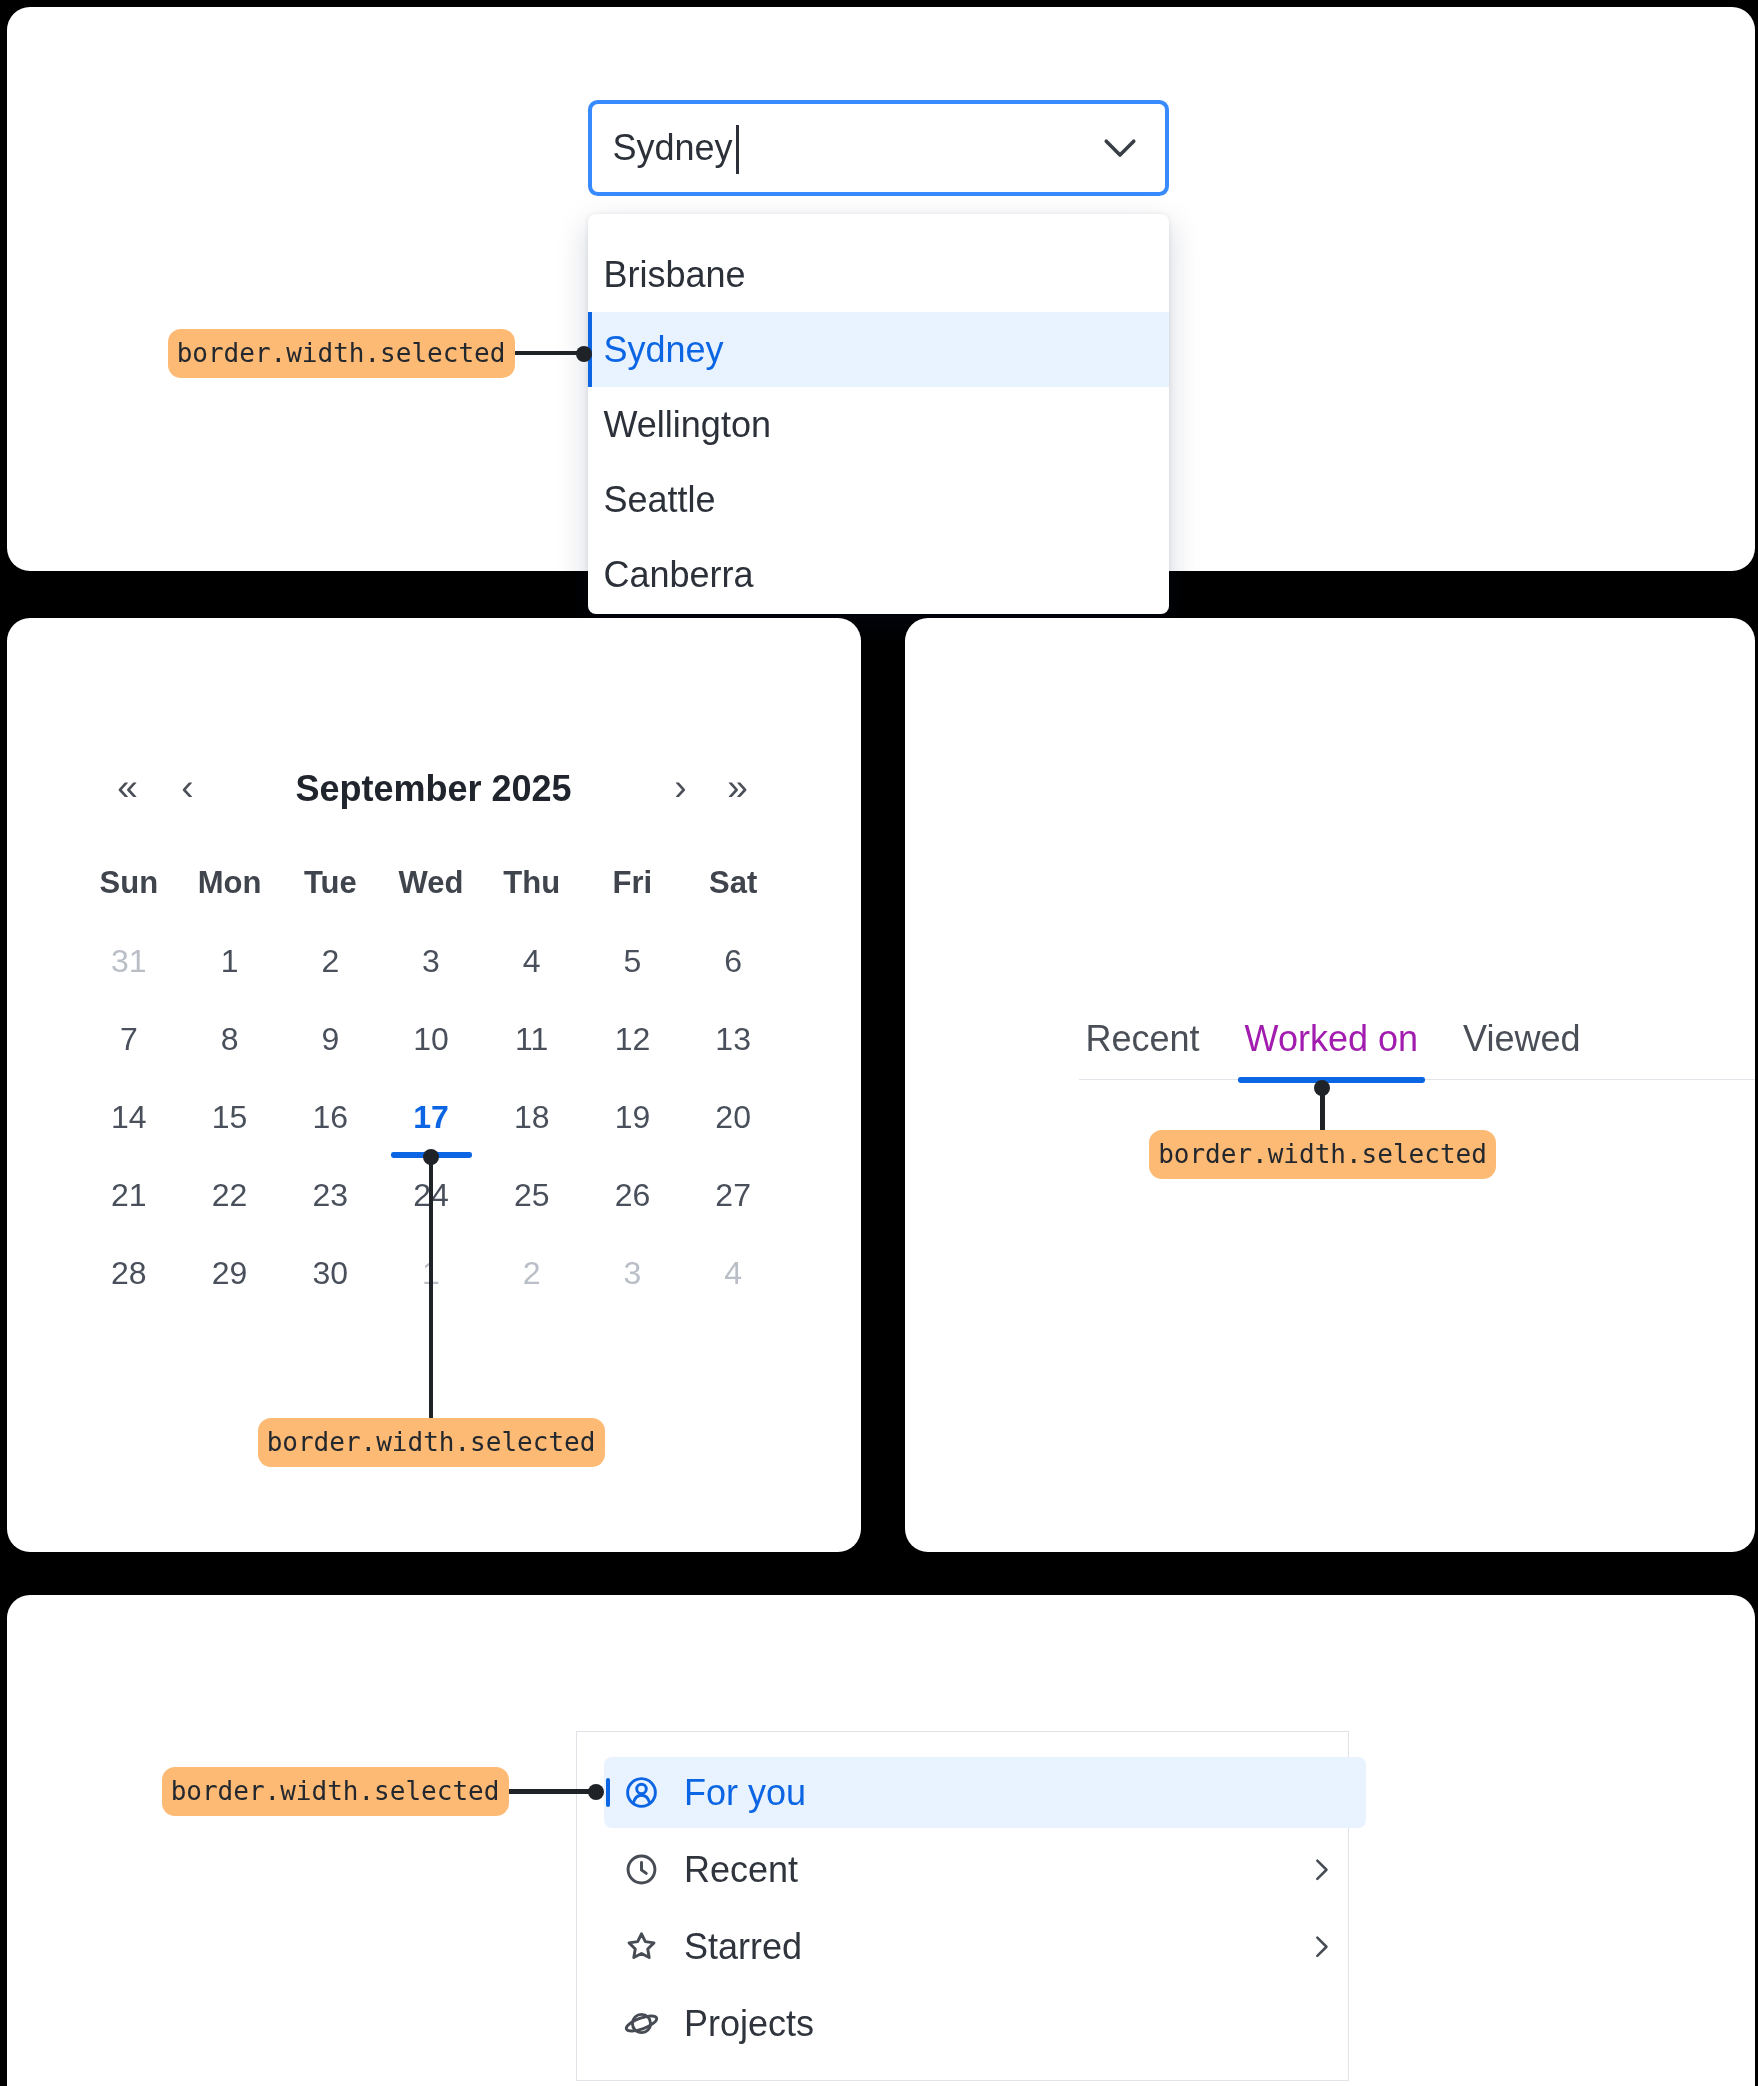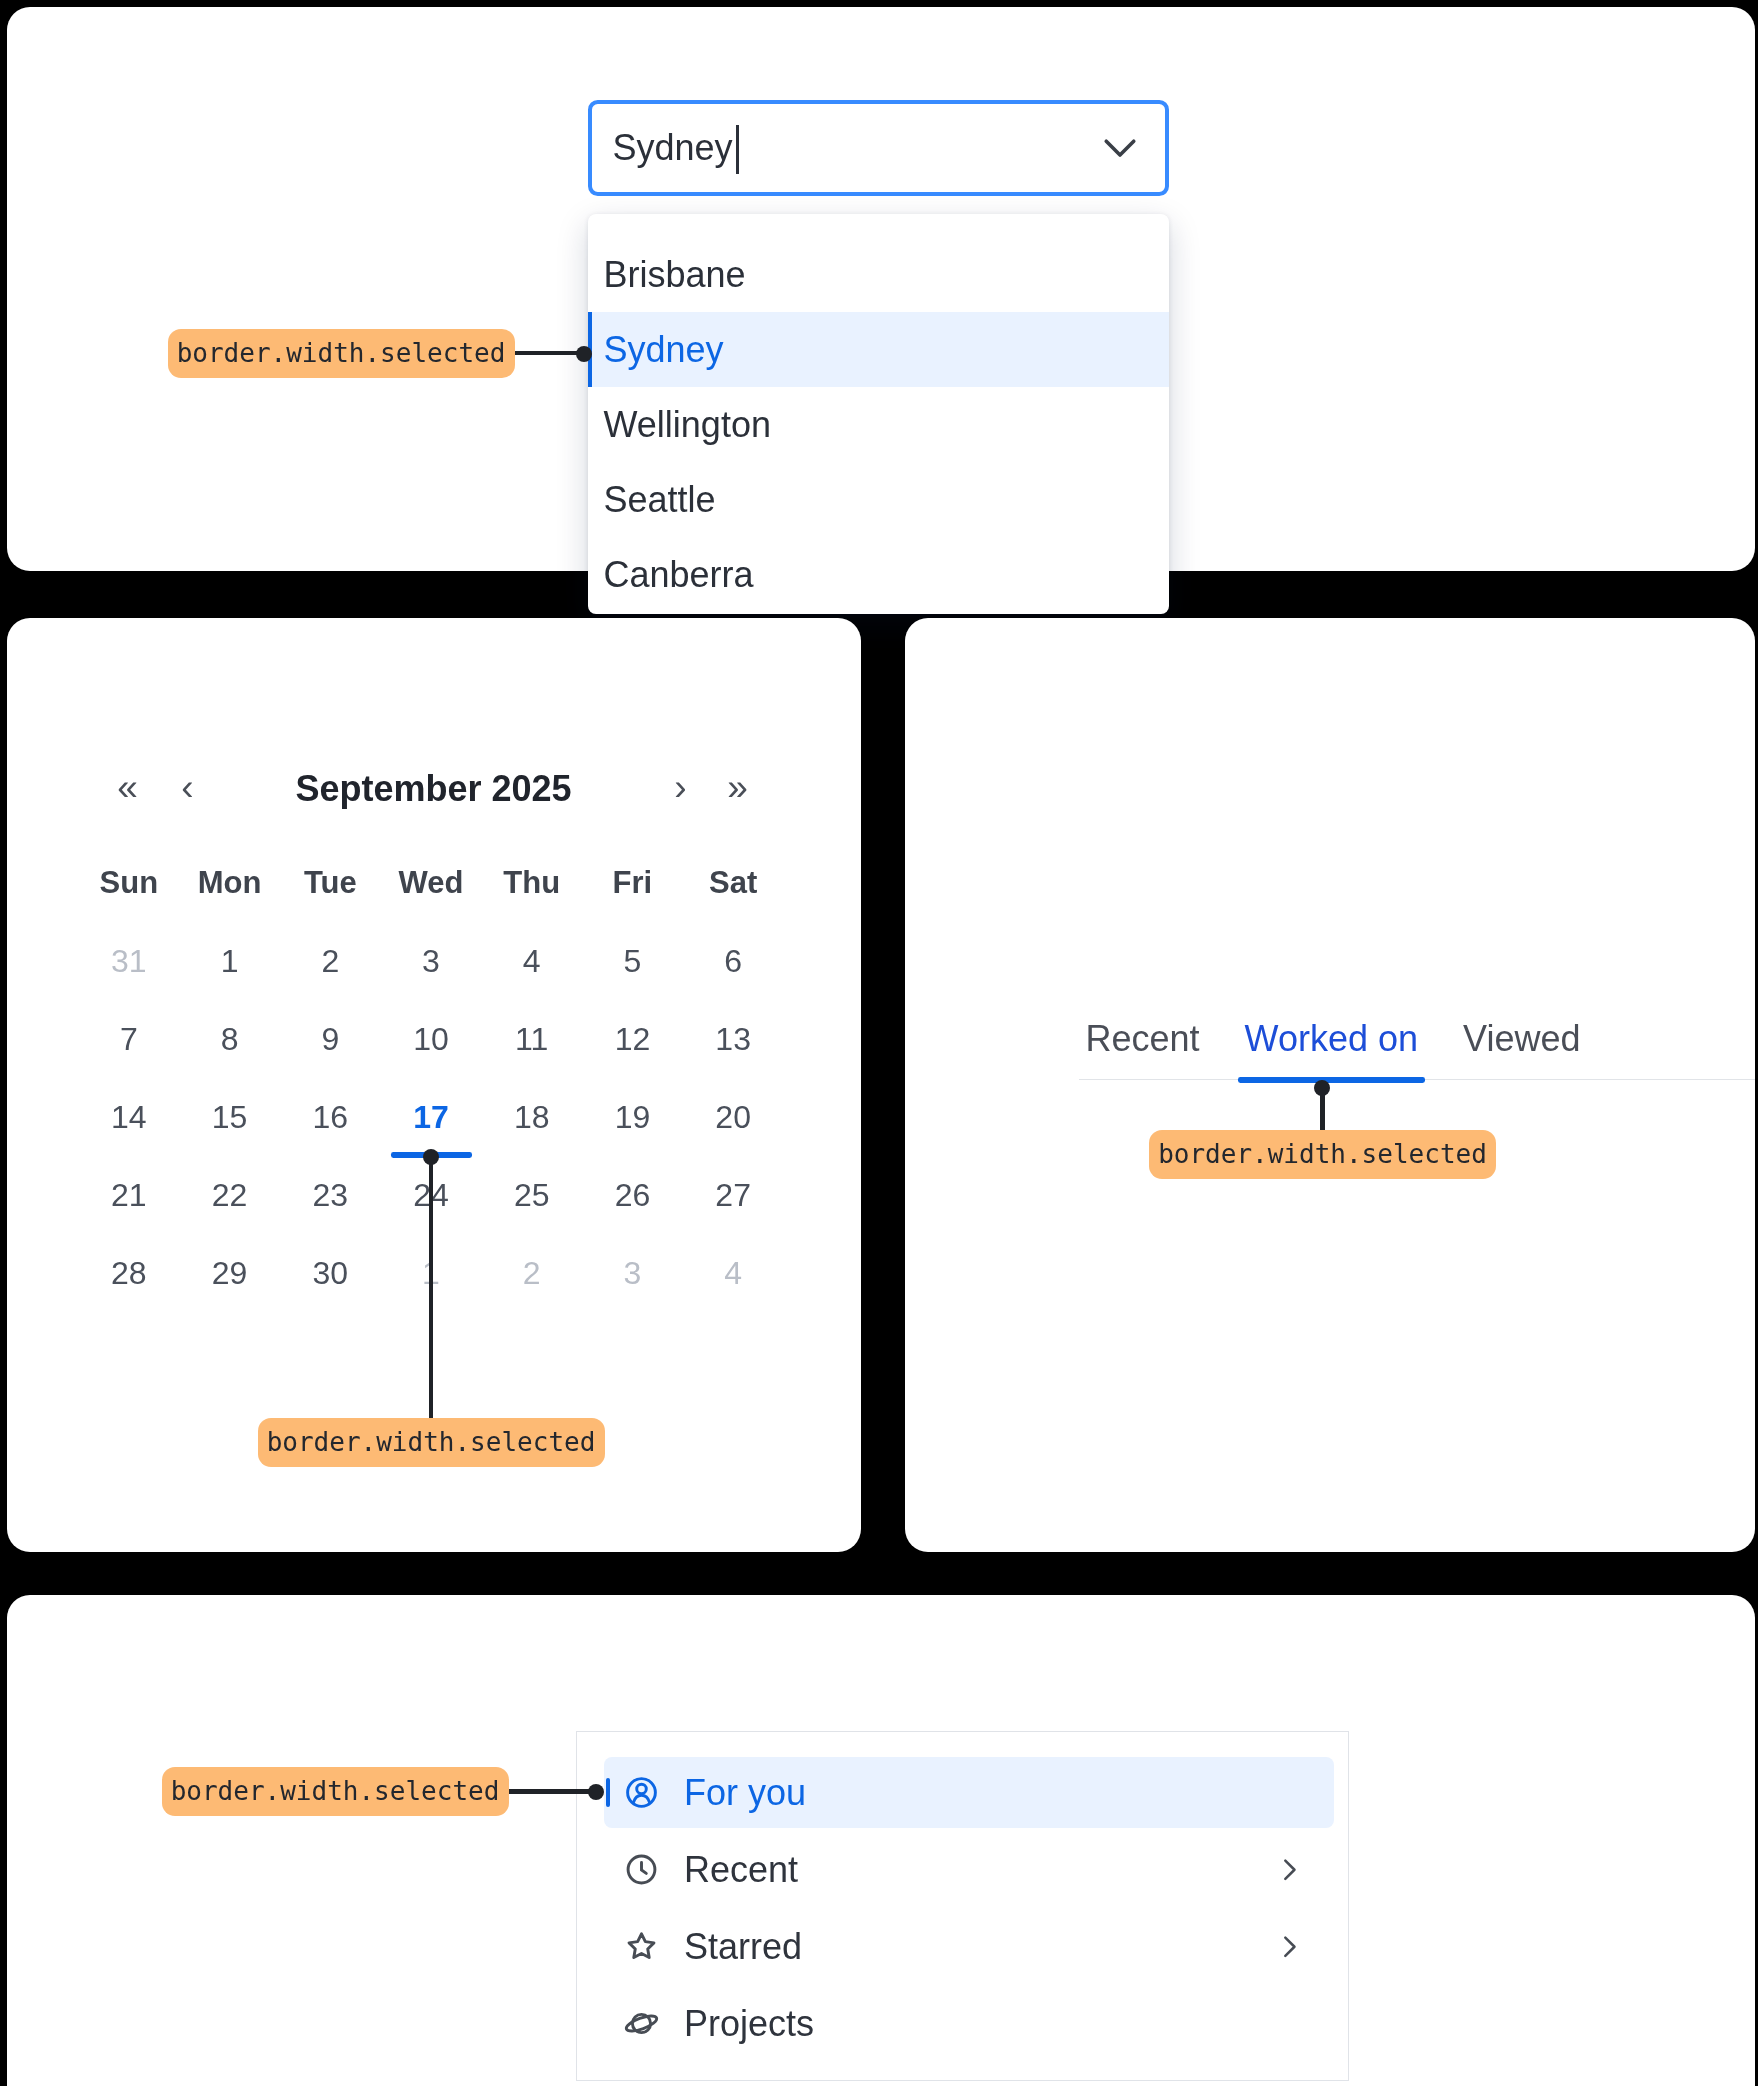--- a/index.html
+++ b/index.html
@@ -41,28 +41,28 @@
         font-size:32px;color:#4A505B;}
   .cal-cell.muted{color:#B9BEC7;}
   .cal-cell.sel{color:#0C66E4;font-weight:bold;}
   .sel-underline{position:absolute;left:384px;top:534px;width:81px;height:5.7px;
         border-radius:2.4px;background:#0C66E4;}
 
   
   .tabstrip{position:absolute;left:174px;top:400px;right:0;display:flex;gap:32px;
         border-bottom:1.6px solid #E1E4E8;}
   .tab{position:relative;padding:0 6.5px 19.4px 6.5px;font-size:36px;line-height:42px;color:#4A4E57;}
-  .tab.sel{color:#1d4ed8;}
+  .tab.sel{color:#a21caf;}
   .tab.sel::after{content:"";position:absolute;left:0;right:0;bottom:-3.2px;height:5.7px;
         border-radius:2.4px;background:#0C66E4;}
 
   
   .menu-box{position:absolute;left:569px;top:136px;width:773px;height:350px;
         box-sizing:border-box;border:1.6px solid #E0E3E8;background:#fff;}
-  .menu-item{position:absolute;left:27.5px;width:730px;height:71px;border-radius:8px;}
+  .menu-item{position:absolute;left:27.5px;width:730px;height:71px;border-radius:8px;padding-left:32px;}
   .menu-item .mi-label{position:absolute;left:80px;top:0;line-height:71px;font-size:36px;color:#2F343D;}
   .menu-item.sel{background:#E9F2FF;}
   .menu-item.sel .mi-label{color:#0C66E4;}
   .mi-icon{position:absolute;left:19.4px;top:17px;width:37px;height:37px;}
   .mi-chev{position:absolute;right:32px;top:22px;width:27.5px;height:27.5px;}
   .mi-selbar{position:absolute;left:1.6px;top:21px;width:4px;height:29px;border-radius:2.4px;background:#0C66E4;}
   svg{display:block;}
 </style>
 </head>
 <body>

